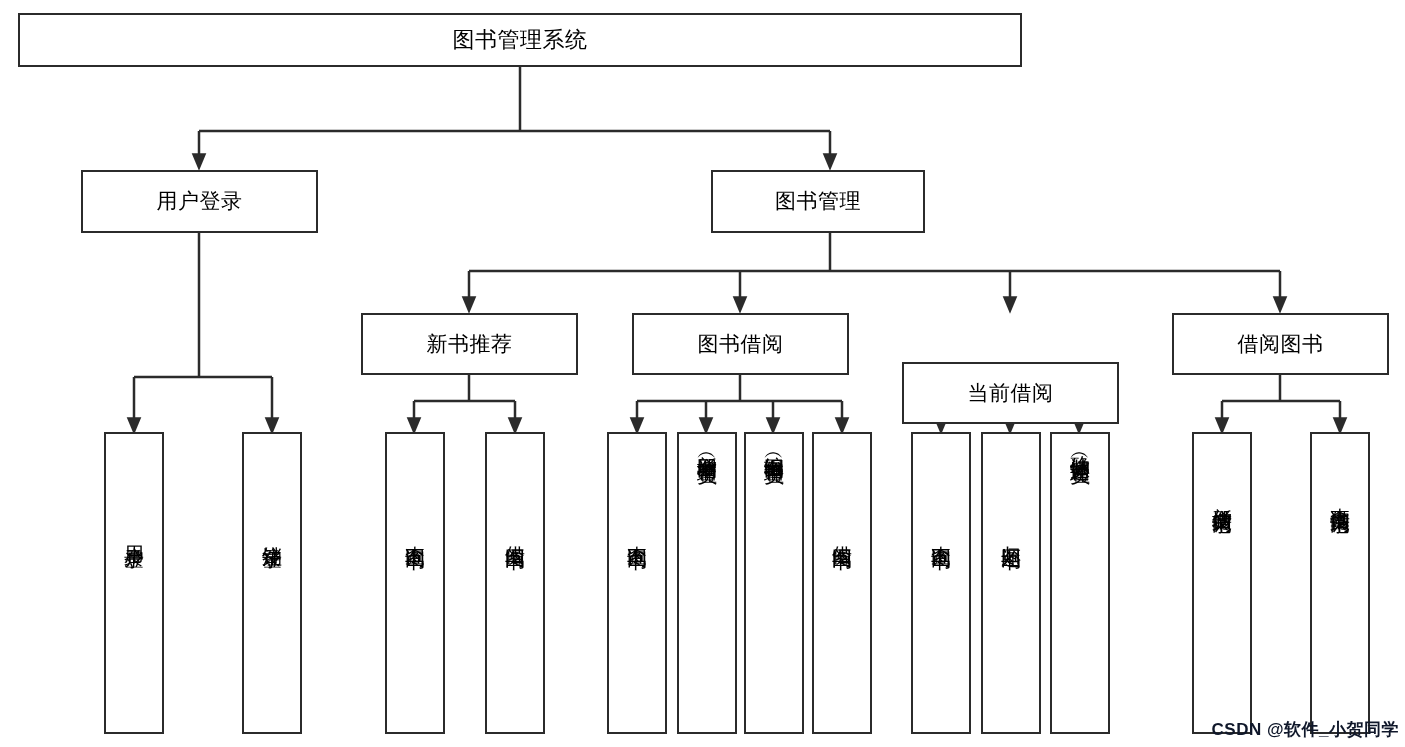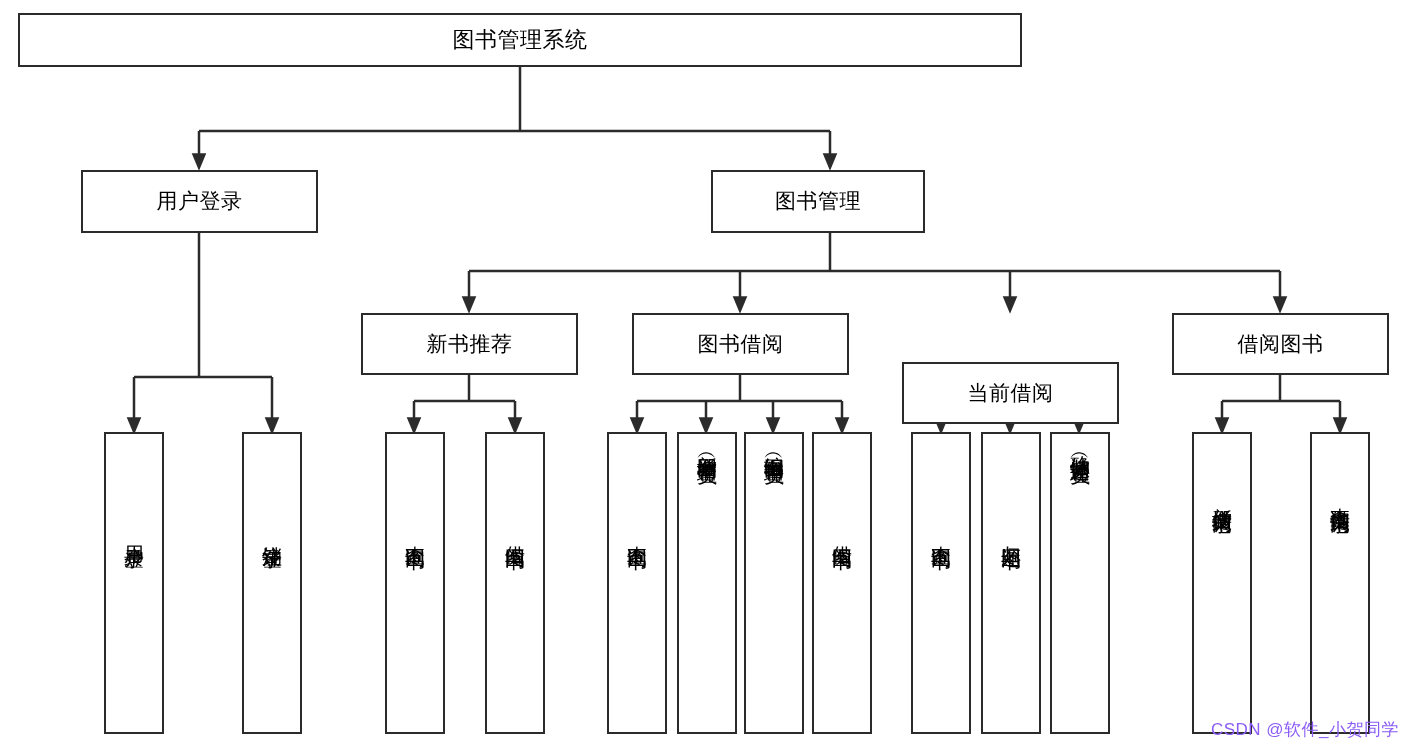--- a/index.html
+++ b/index.html
@@ -70,23 +70,24 @@
     margin-top: 52px;
   }
   .node.vert.mid3 .label {
     margin-top: 90px;
   }
   .watermark {
     position: absolute;
     right: 6px;
     bottom: 6px;
     font-size: 17px;
-    color: #8b5cf6;
+    color: #0f172a;
     letter-spacing: 0.5px;
     white-space: nowrap;
+    font-weight: bold;
   }
 </style>
 </head>
 <body>
 
 <div id="diagram-root">
 
   <svg class="edges" viewBox="0 0 1405 747">
     <defs>
       <marker id="arrow" viewBox="0 0 12 12" refX="6" refY="6" markerWidth="7" markerHeight="7" orient="auto-start-reverse">

